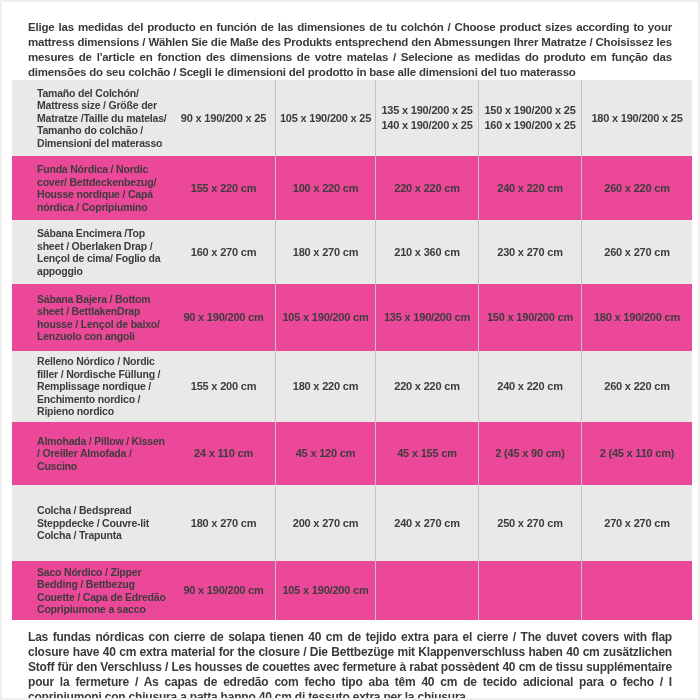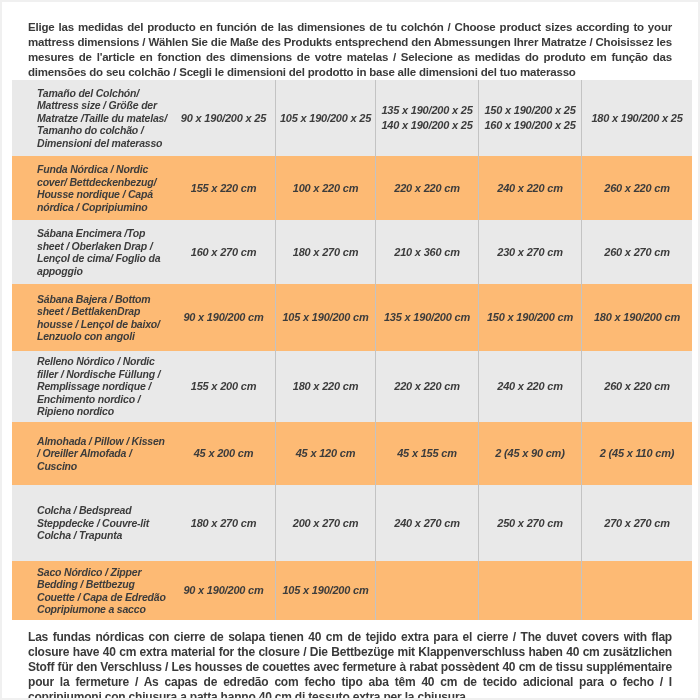--- a/index.html
+++ b/index.html
@@ -22,28 +22,27 @@
     letter-spacing: -0.2px;
     text-align: justify;
     color: #3a3a3a;
   }
   .size-table {
     margin: 0 10px;
     width: 680px;
   }
   .trow { display: flex; width: 100%; }
   .trow.alt { background: #e9e9e9; }
-  .trow.plain { background: #fdba74; }
+  .trow.plain { background: #ec4899; }
   .cell {
     display: flex;
     align-items: center;
     font-weight: 700;
     letter-spacing: -0.2px;
     color: #3c3c3c;
-    font-style: italic;
   }
   .label-cell {
     width: 160px;
     padding: 6px 4px 6px 25px;
     font-size: 10.5px;
     line-height: 12.5px;
     text-align: left;
     justify-content: flex-start;
   }
   .data-cell {
@@ -127,21 +126,21 @@
       <div class="cell label-cell">Relleno Nórdico / Nordic filler / Nordische Füllung / Remplissage nordique / Enchimento nordico / Ripieno nordico</div>
       <div class="cell data-cell c1">155 x 200 cm</div>
       <div class="cell data-cell c2">180 x 220 cm</div>
       <div class="cell data-cell c3">220 x 220 cm</div>
       <div class="cell data-cell c4">240 x 220 cm</div>
       <div class="cell data-cell c5">260 x 220 cm</div>
     </div>
 
     <div class="trow plain r6">
       <div class="cell label-cell">Almohada  / Pillow / Kissen / Oreiller Almofada / Cuscino</div>
-      <div class="cell data-cell c1">45 x 200 cm</div>
+      <div class="cell data-cell c1">24 x 110 cm</div>
       <div class="cell data-cell c2">45 x 120 cm</div>
       <div class="cell data-cell c3">45 x 155 cm</div>
       <div class="cell data-cell c4">2 (45 x 90 cm)</div>
       <div class="cell data-cell c5">2 (45 x 110 cm)</div>
     </div>
 
     <div class="trow alt r7">
       <div class="cell label-cell">Colcha / Bedspread Steppdecke / Couvre-lit Colcha / Trapunta</div>
       <div class="cell data-cell c1">180 x 270 cm</div>
       <div class="cell data-cell c2">200 x 270 cm</div>

